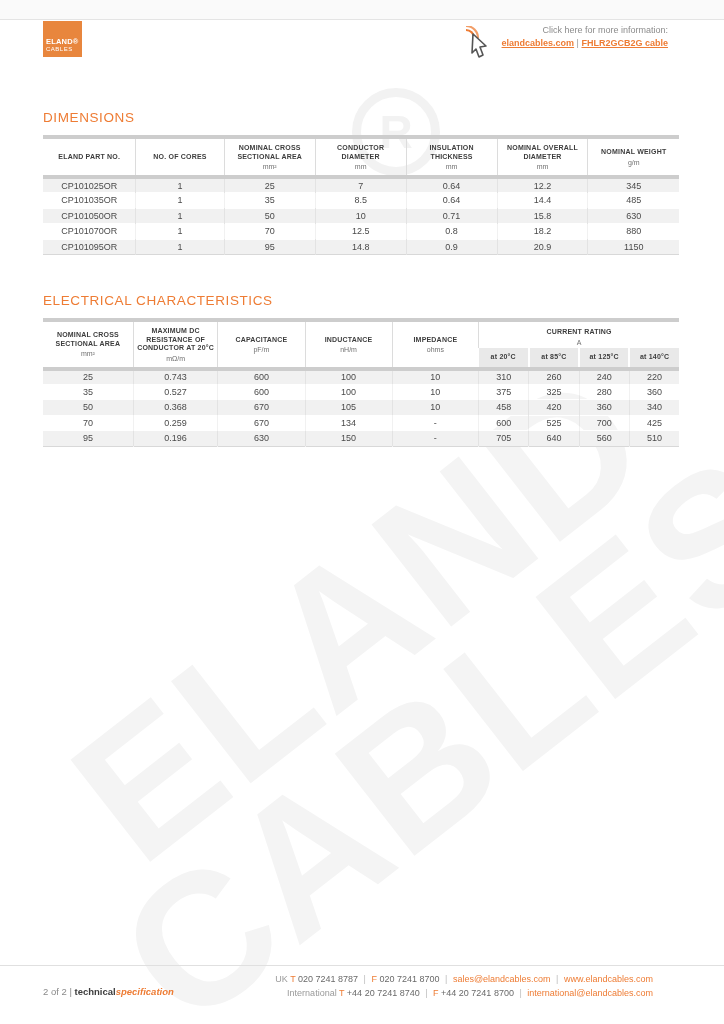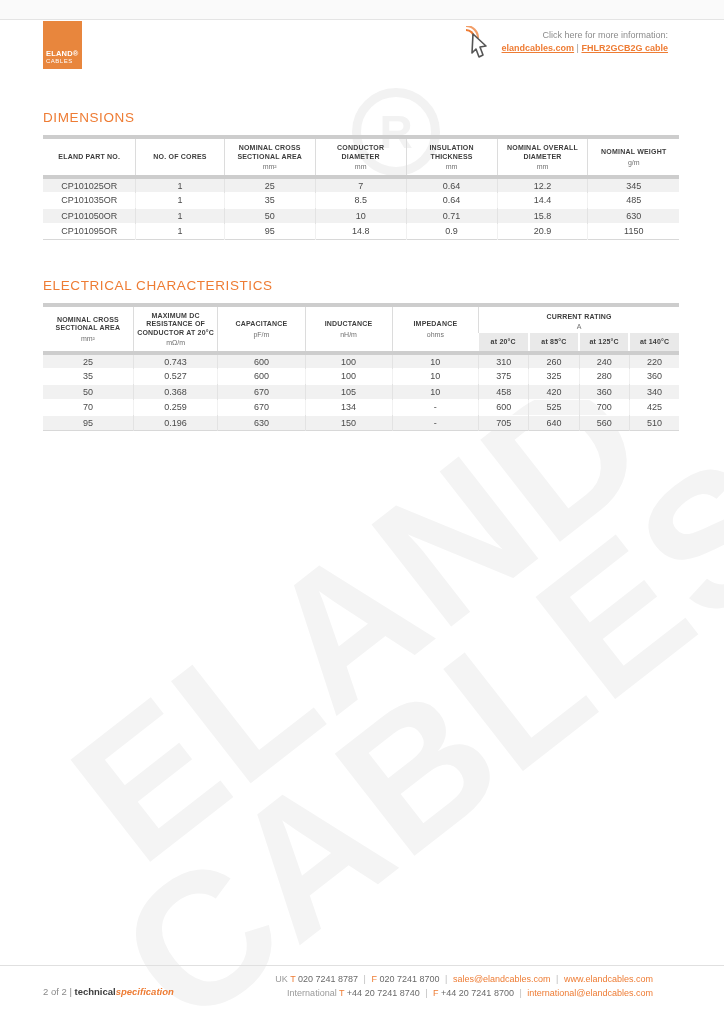--- a/index.html
+++ b/index.html
@@ -6,27 +6,27 @@
   html,body { background:#ffffff; }
   body { font-family:"Liberation Sans", sans-serif; }
   .page {
     position:relative; width:724px; height:1024px; margin:0 auto;
     background:#ffffff; overflow:hidden;
   }
   
   .topband { position:absolute; top:0; left:0; right:0; height:20px;
     background:#fafafa; border-bottom:1px solid #e4e4e4; }
   
-  .logo { position:absolute; left:43px; top:21px; width:39px; height:48px;
+  .logo { position:absolute; left:43px; top:21px; width:39px; height:36px;
     background:#e8863d; color:#fff; display:flex; flex-direction:column;
     justify-content:flex-end; padding:4px 3px; z-index:3; }
   .logo .l1 { font-size:7.5px; font-weight:bold; letter-spacing:.2px; line-height:8px; }
   .logo .l2 { font-size:6px; font-weight:normal; letter-spacing:.5px; line-height:7px; }
   
-  .top-info { position:absolute; top:24px; right:56px; display:flex; align-items:center; z-index:3; }
+  .top-info { position:absolute; top:24px; right:56px; display:flex; align-items:flex-start; z-index:3; }
   .click-icon { width:30px; height:34px; margin-right:8px; margin-top:2px; }
   .info-text { text-align:right; }
   .info-line1 { font-size:9px; color:#8c8c8c; line-height:13px; }
   .info-line2 { font-size:9px; line-height:13px; }
   .info-line2 a { color:#ee7c34; text-decoration:underline; cursor:pointer;font-weight:bold; }
   .info-line2 .sep { color:#9a9a9a; text-decoration:none; }
   
   .wm-reg { position:absolute; left:352px; top:88px; width:88px; height:88px;
     border:9px solid #f2f2f2; border-radius:50%; z-index:0;
     display:flex; align-items:center; justify-content:center;
@@ -168,20 +168,29 @@
           <tr>
             <td>CP101050OR</td>
             <td>1</td>
             <td>50</td>
             <td>10</td>
             <td>0.71</td>
             <td>15.8</td>
             <td>630</td>
           </tr>
           <tr>
+            <td>CP101070OR</td>
+            <td>1</td>
+            <td>70</td>
+            <td>12.5</td>
+            <td>0.8</td>
+            <td>18.2</td>
+            <td>880</td>
+          </tr>
+          <tr>
             <td>CP101095OR</td>
             <td>1</td>
             <td>95</td>
             <td>14.8</td>
             <td>0.9</td>
             <td>20.9</td>
             <td>1150</td>
           </tr>
         </tbody>
     </table>

